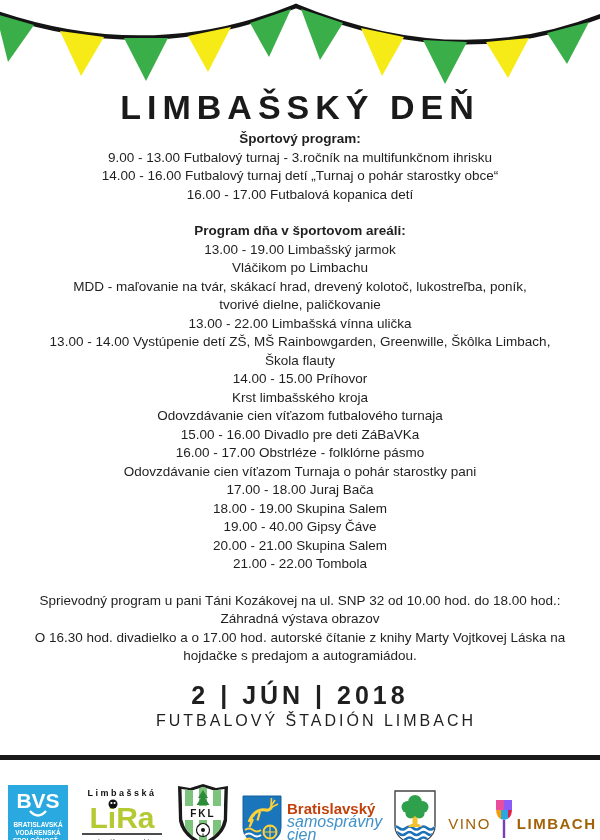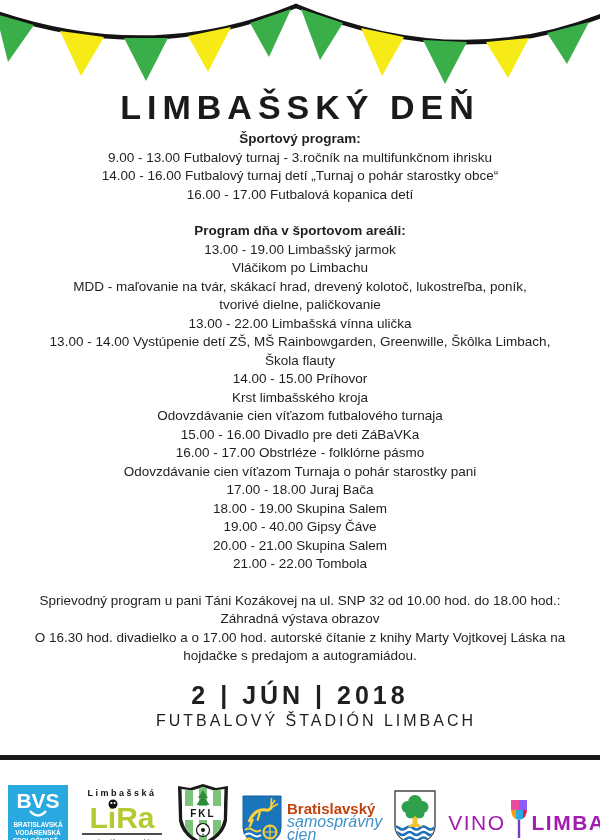--- a/index.html
+++ b/index.html
@@ -34,21 +34,21 @@
   .bar{position:absolute;left:0;top:755px;width:600px;height:5px;background:#1a1a1a;}
   .logos{
     position:absolute;left:0;top:773px;width:584px;height:74px;padding:0 8px;
     display:flex;align-items:flex-end;justify-content:space-between;gap:12px;
   }
   .logo{flex:0 0 auto;display:flex;align-items:center;}
   .bsk-text{margin-left:5px;line-height:13px;}
   .bsk-line1{font-weight:bold;font-size:15px;color:#c2410c;}
   .bsk-line2{font-size:16px;color:#4191c9;font-style:italic;}
   .vino{gap:3px;}
-  .vino-word{font-size:21px;letter-spacing:1.5px;color:#a21caf;}
+  .vino-word{font-size:15px;letter-spacing:1.5px;color:#a16207;}
   .vino-word.bold{font-weight:bold;}
 </style>
 </head>
 <body>
 
 <div class="poster">
 
   <svg class="bunting" width="600" height="86" viewBox="0 0 600 86">
     <path class="string" d="M -6 12 Q 150 66 296 6"></path>
     <path class="string" d="M 296 6 Q 460 74 606 14"></path>

